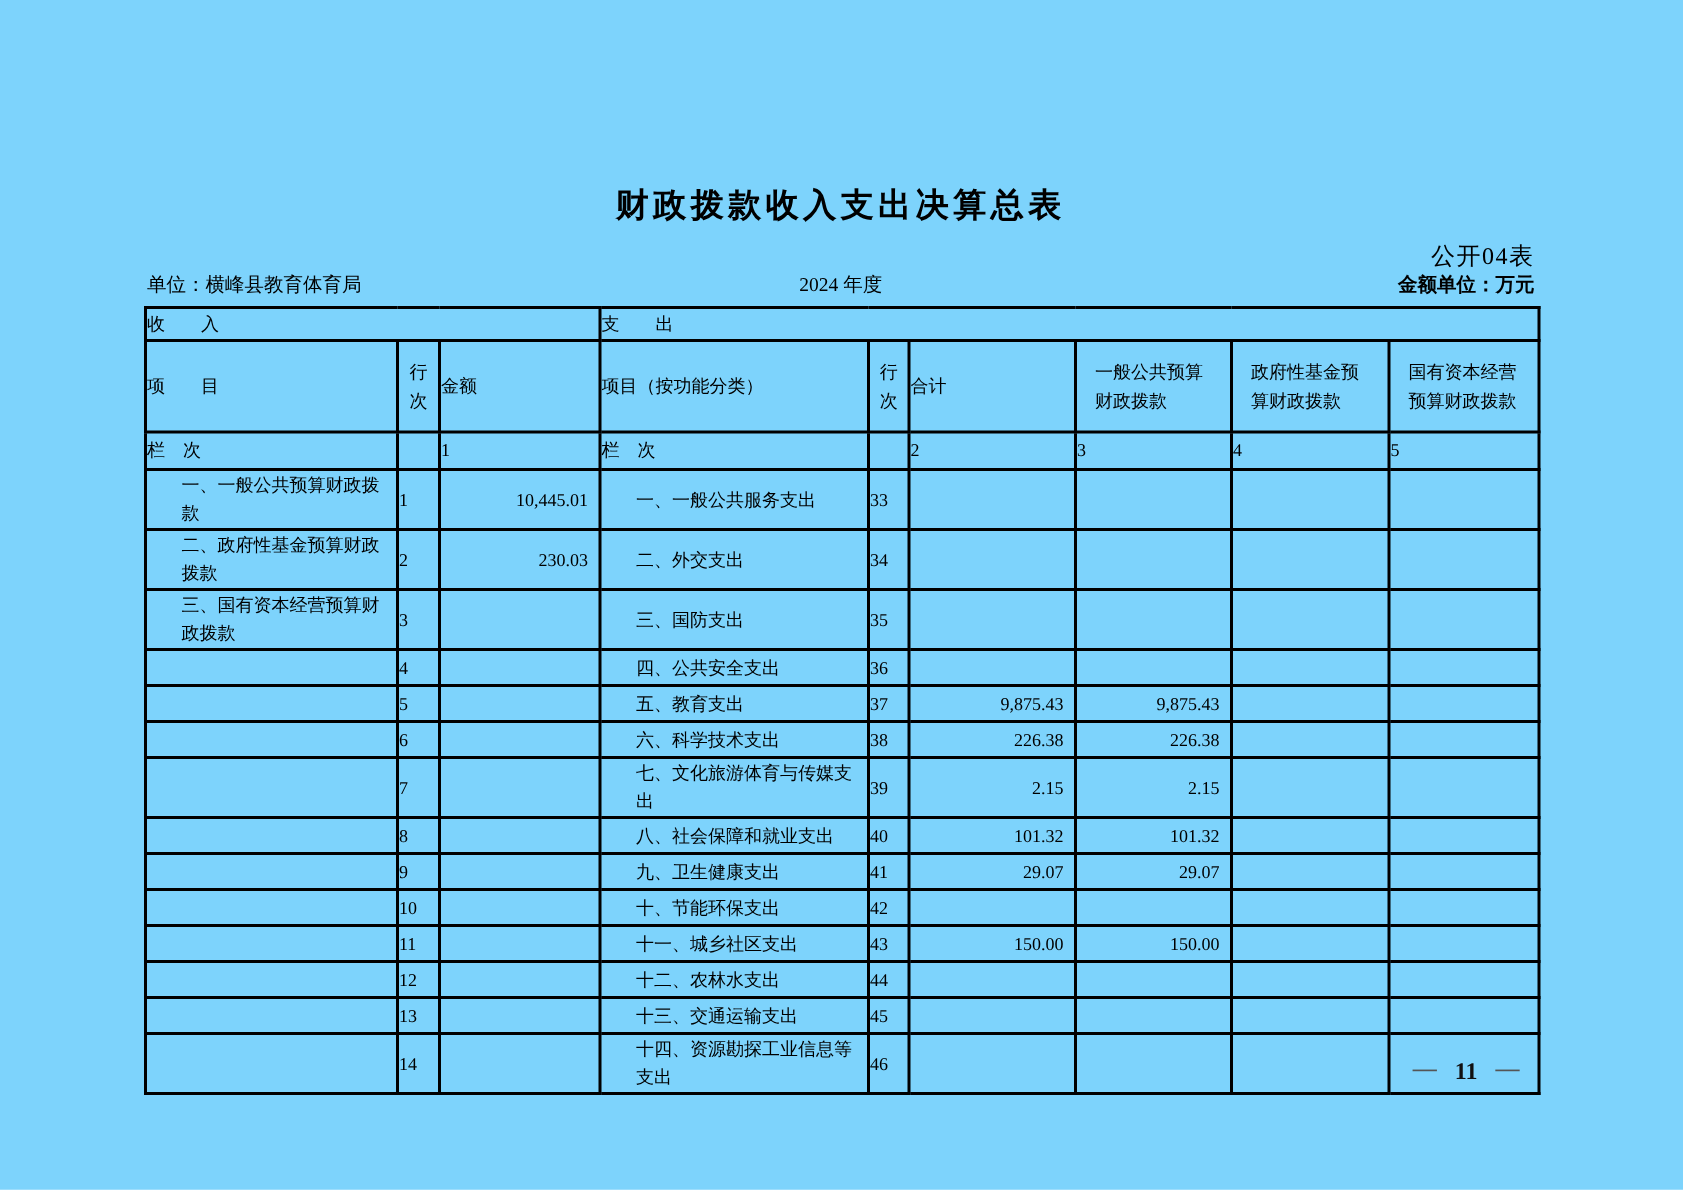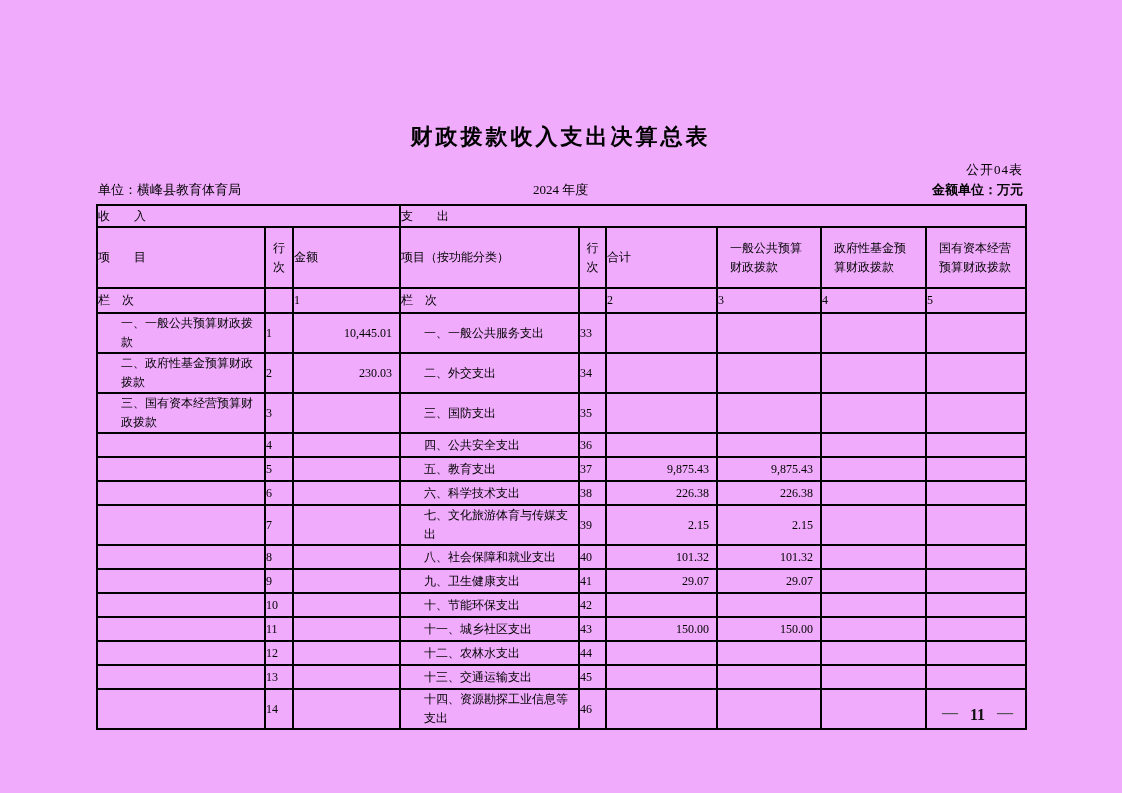--- a/index.html
+++ b/index.html
@@ -1,29 +1,29 @@
 <!DOCTYPE html>
 <html><head>
 <meta charset="utf-8">
 <style>
   * { margin:0; padding:0; box-sizing:border-box; }
   body { background:#ffffff; }
   .page {
-    position:relative; width:1122px; height:793px; background:#f0abfc;
+    position:relative; width:1122px; height:793px; background:#7dd3fc;
     font-family:"Liberation Serif","DejaVu Serif",serif; color:#000;
     overflow:hidden;
   }
   .content { position:absolute; left:96px; top:0; width:929px; height:793px; }
 
   .title {
     position:absolute; top:122px; left:0; width:100%; text-align:center;
     font-family:"Liberation Sans","DejaVu Sans",sans-serif;
     font-size:22px; font-weight:bold; letter-spacing:3px; color:#000;
   }
-  .form-code { position:absolute; top:161px; right:2px; font-size:13px; letter-spacing:1px; }
+  .form-code { position:absolute; top:161px; right:2px; font-size:16px; letter-spacing:1px; }
   .meta { position:absolute; top:181px; left:0; width:100%; height:20px; font-size:13px; }
   .m-left   { position:absolute; left:2px; top:0; }
   .m-center { position:absolute; left:50%; top:0; transform:translateX(-50%); }
   .m-right  { position:absolute; right:2px; top:0;font-weight:bold; }
 
   table.fin {
     position:absolute; top:204px; left:0; width:929px;
     border-collapse:collapse; table-layout:fixed;
   }
   table.fin td {

